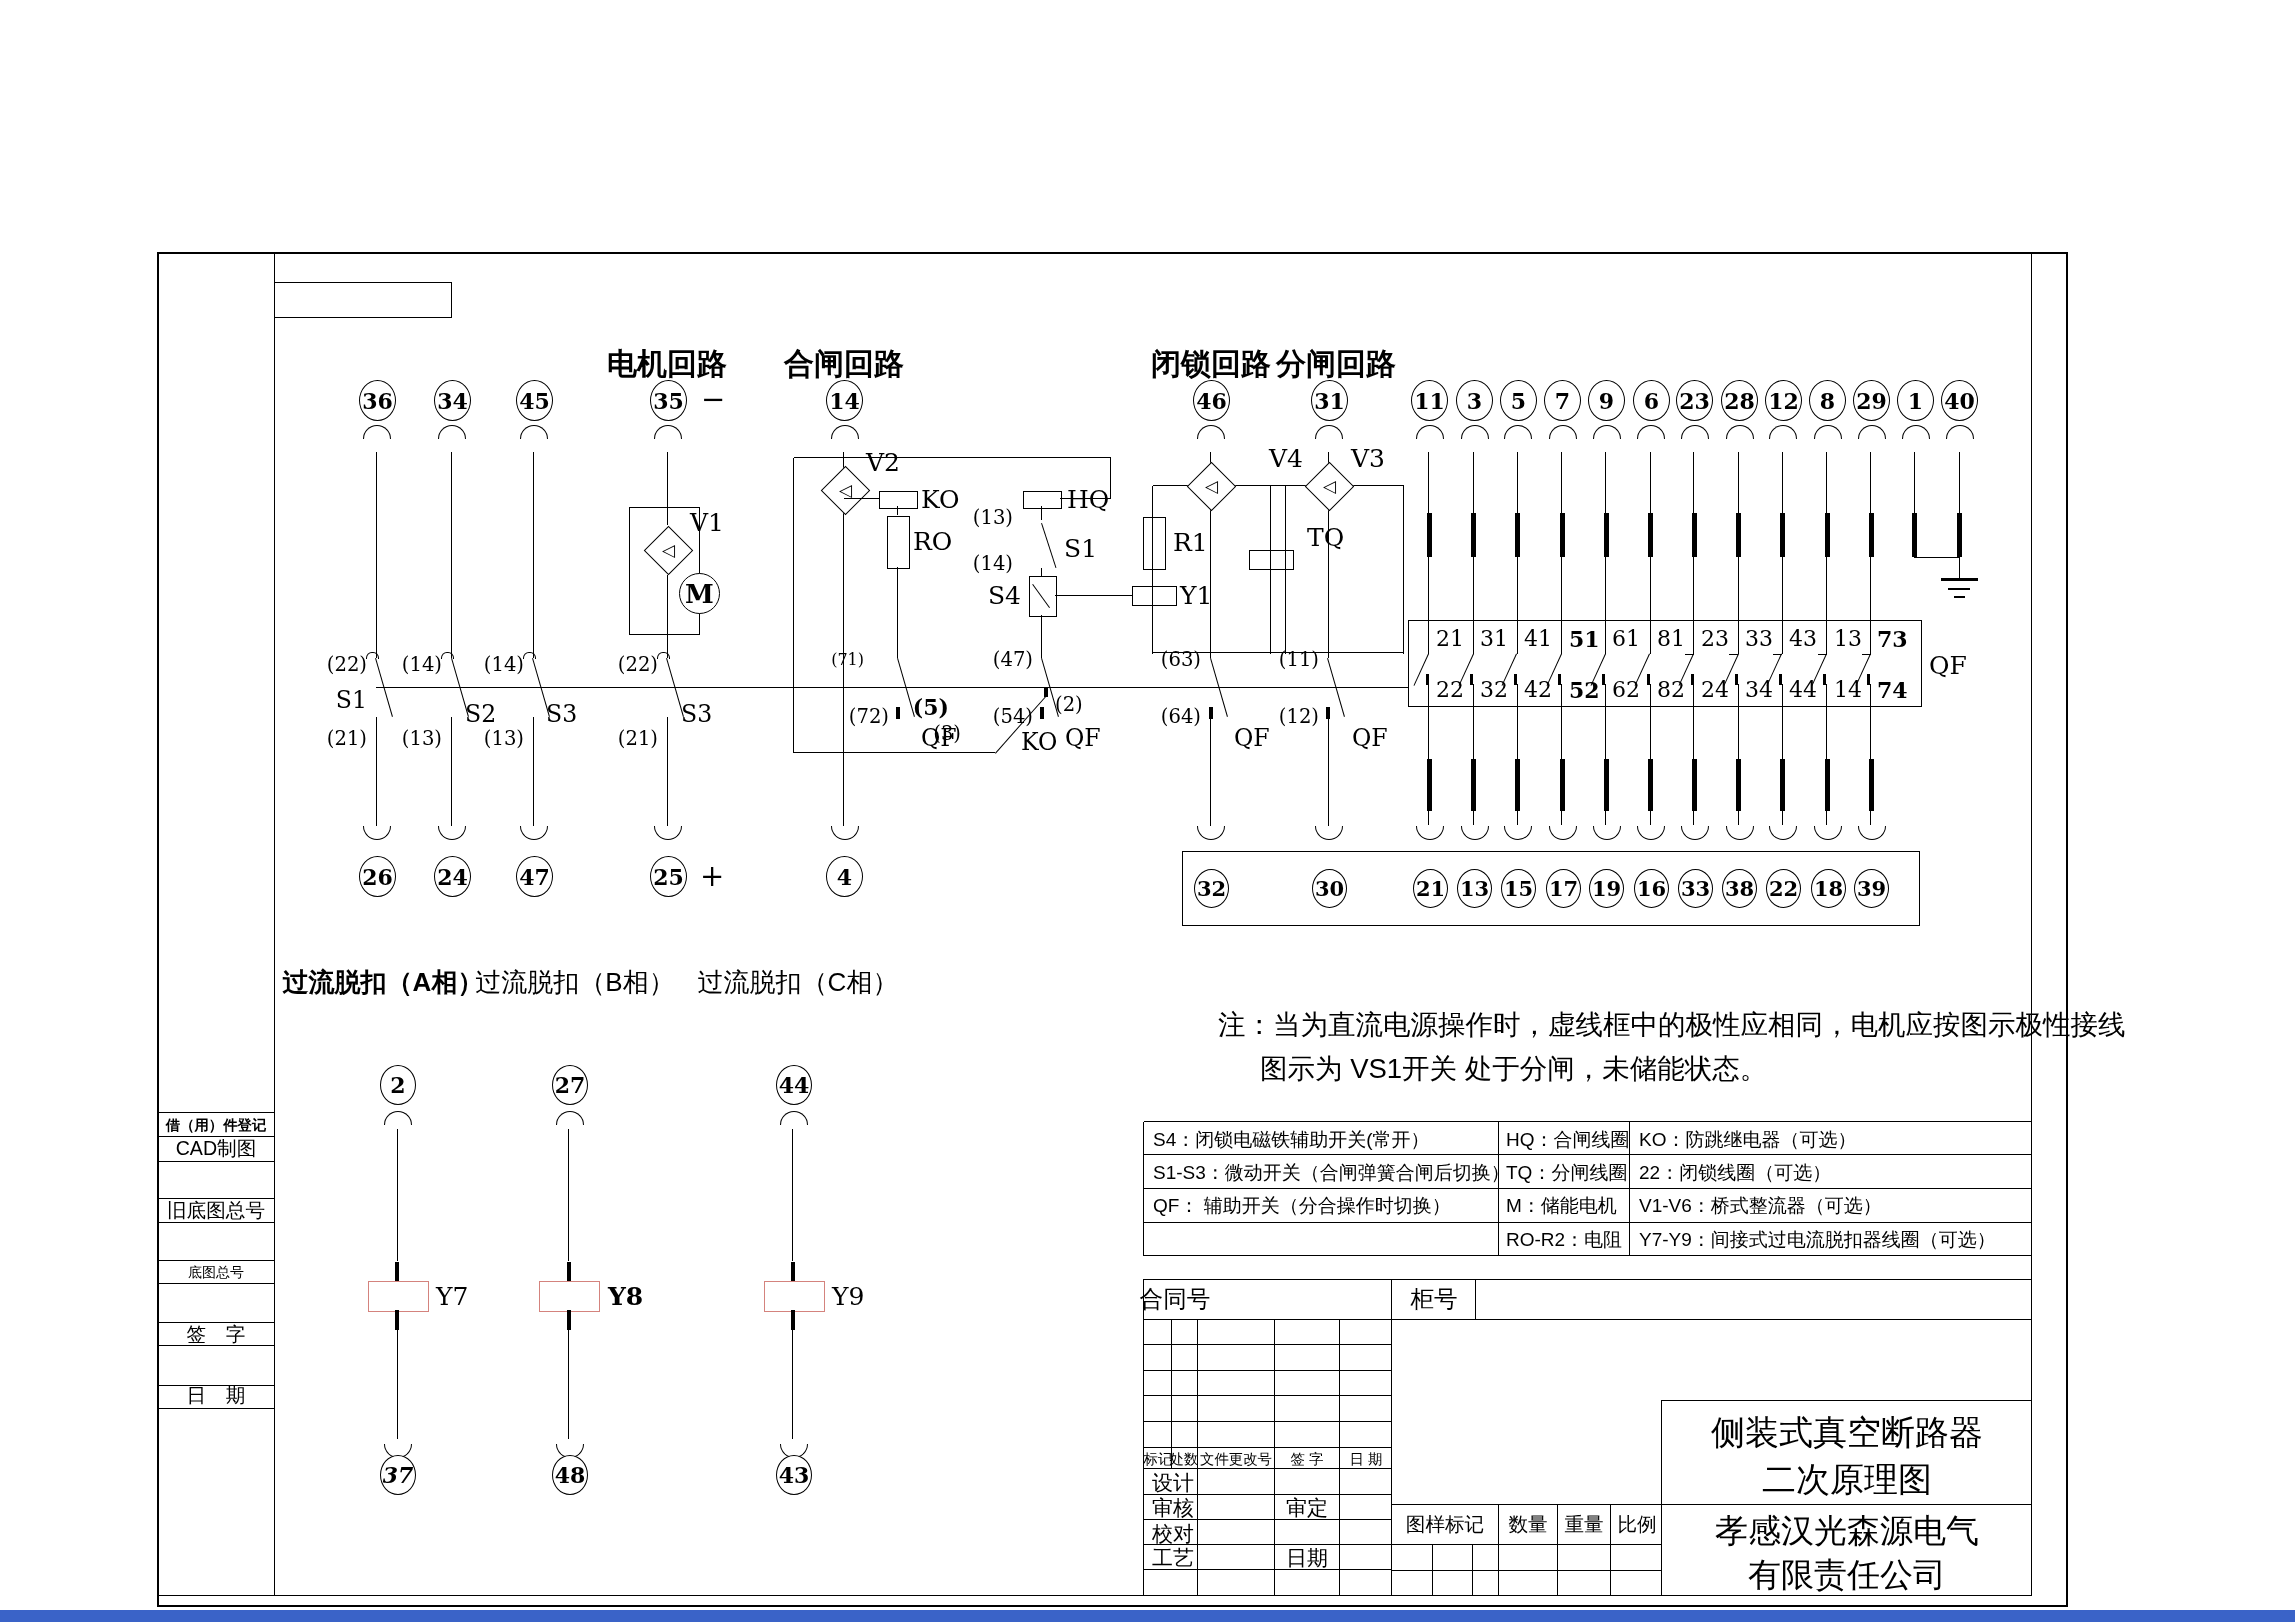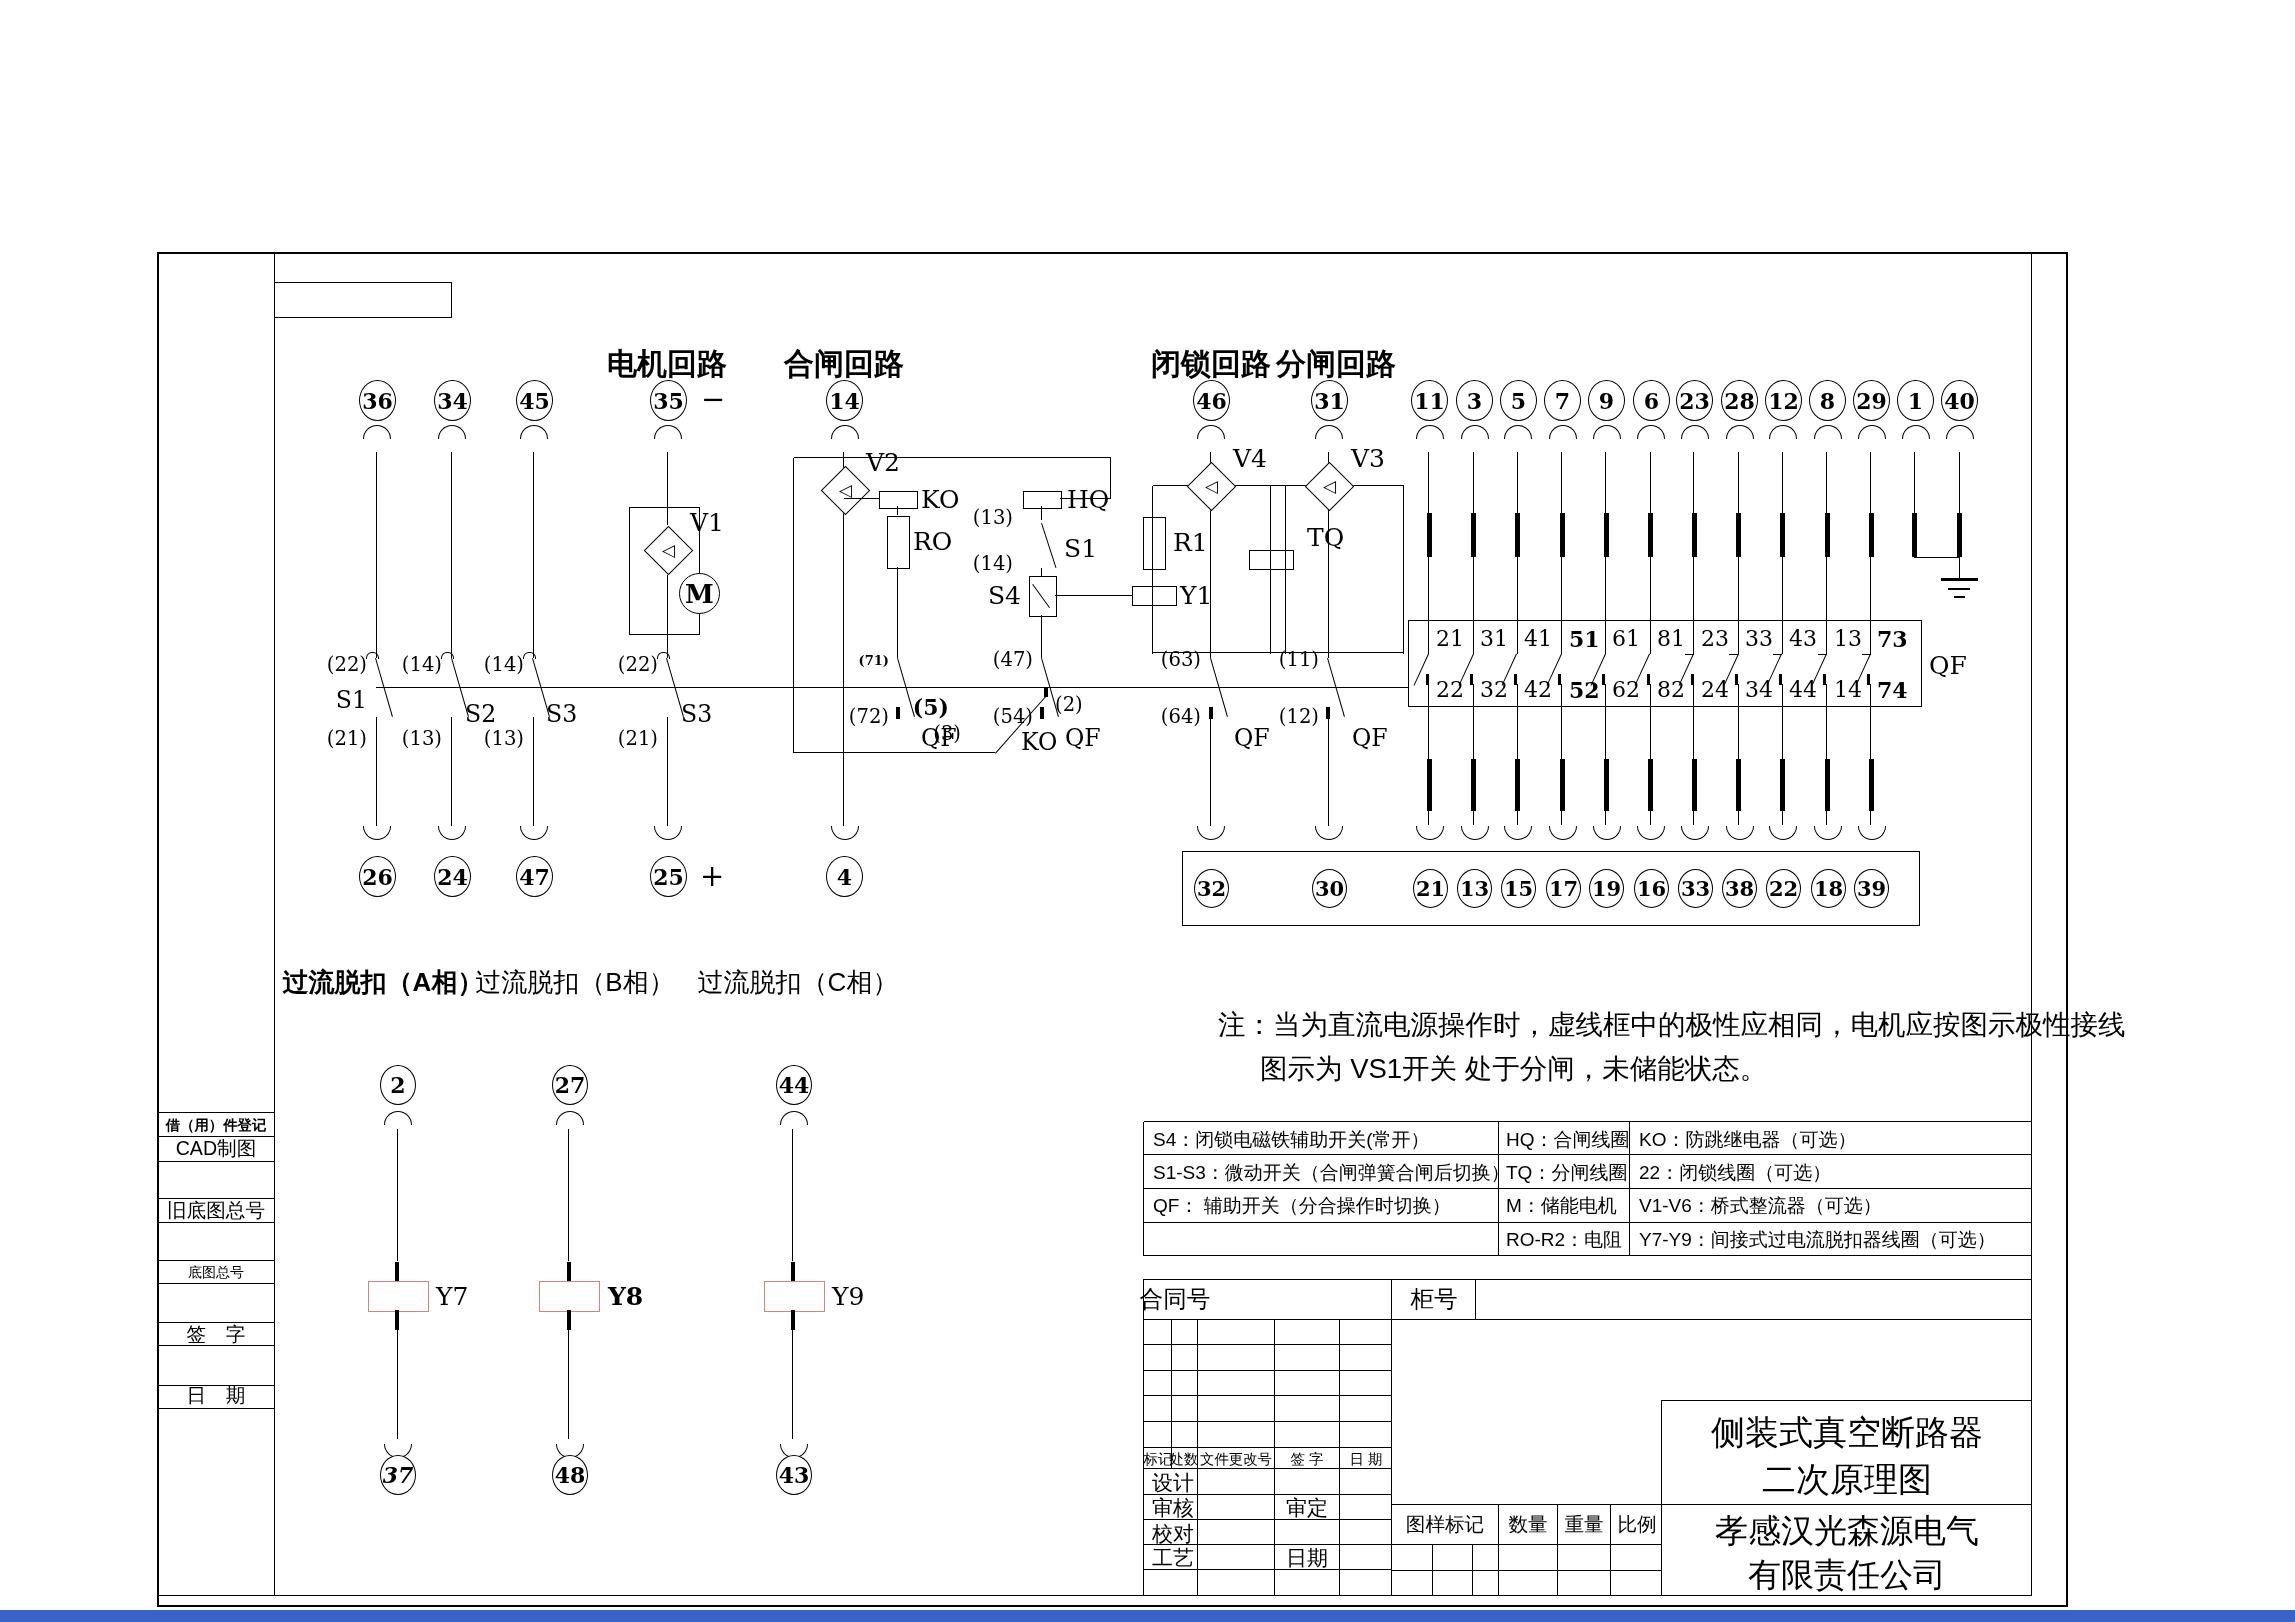--- a/index.html
+++ b/index.html
@@ -232,21 +232,21 @@
       <div class="tr ser" style="left: 524px; top: 665px; font-size: 19.6px; font-weight: normal;">(14)</div>
       <div class="tr ser" style="left: 524px; top: 739px; font-size: 19.6px; font-weight: normal;">(13)</div>
       <div class="tl ser" style="left: 546px; top: 715px; font-size: 23.6px; font-weight: normal;">S3</div>
       <div class="ln" style="left: 667px; top: 658px; width: 61px; height: 1.3px; transform-origin: 0px 0px; transform: rotate(1.28956rad);"></div>
       <div class="dome" style="left: 657px; top: 652px; width: 10.5px; height: 5.9px; border-radius: 5.9px 5.9px 0px 0px;"></div>
       <div class="tr ser" style="left: 658px; top: 665px; font-size: 19.6px; font-weight: normal;">(22)</div>
       <div class="tr ser" style="left: 658px; top: 739px; font-size: 19.6px; font-weight: normal;">(21)</div>
       <div class="tl ser" style="left: 681px; top: 715px; font-size: 23.6px; font-weight: normal;">S3</div>
       <div class="ln" style="left: 898px; top: 658px; width: 61px; height: 1.3px; transform-origin: 0px 0px; transform: rotate(1.28956rad);"></div>
       <div class="ln" style="left: 896px; top: 707px; width: 3.9px; height: 11.8px;"></div>
-      <div class="tr ser" style="left: 889px; top: 660px; font-size: 13px; font-weight: bold;">(71)</div>
+      <div class="tr ser" style="left: 864px; top: 660px; font-size: 16px; font-weight: normal;">(71)</div>
       <div class="tr ser" style="left: 889px; top: 717px; font-size: 19.6px; font-weight: normal;">(72)</div>
       <div class="tl ser" style="left: 921px; top: 739px; font-size: 23.6px; font-weight: normal;">QF</div>
       <div class="ln" style="left: 1042px; top: 658px; width: 61px; height: 1.3px; transform-origin: 0px 0px; transform: rotate(1.28956rad);"></div>
       <div class="ln" style="left: 1040px; top: 707px; width: 3.9px; height: 11.8px;"></div>
       <div class="tr ser" style="left: 1033px; top: 660px; font-size: 19.6px; font-weight: normal;">(47)</div>
       <div class="tr ser" style="left: 1033px; top: 717px; font-size: 19.6px; font-weight: normal;">(54)</div>
       <div class="tl ser" style="left: 1065px; top: 739px; font-size: 23.6px; font-weight: normal;">QF</div>
       <div class="ln" style="left: 1211px; top: 658px; width: 61px; height: 1.3px; transform-origin: 0px 0px; transform: rotate(1.28956rad);"></div>
       <div class="ln" style="left: 1209px; top: 707px; width: 3.9px; height: 11.8px;"></div>
       <div class="tr ser" style="left: 1201px; top: 660px; font-size: 19.6px; font-weight: normal;">(63)</div>
@@ -293,21 +293,21 @@
       <div class="tl ser" style="left: 1021px; top: 743px; font-size: 23.6px; font-weight: normal;">KO</div>
       <div class="tr ser" style="left: 949px; top: 707px; font-size: 22px; font-weight: 800;">(5)</div>
       <div class="ln" style="left: 1153px; top: 485px; width: 35px; height: 1.3px;"></div>
       <div class="ln" style="left: 1233px; top: 485px; width: 53px; height: 1.3px;"></div>
       <div class="ln" style="left: 1152px; top: 486px; width: 1.3px; height: 168px;"></div>
       <div class="ln" style="left: 1285px; top: 486px; width: 1.3px; height: 168px;"></div>
       <div class="ln" style="left: 1153px; top: 652px; width: 133px; height: 1.3px;"></div>
       <div class="dia" style="left: 1194px; top: 469px; width: 33px; height: 33px;">
         <span>◁</span>
       </div>
-      <div class="tl ser" style="left: 1233px; top: 458px; font-size: 25px; font-weight: normal;">V4</div>
+      <div class="tl ser" style="left: 1269px; top: 458px; font-size: 25px; font-weight: normal;">V4</div>
       <div class="bx" style="left: 1143px; top: 517px; width: 21px; height: 51px; border-color: rgb(0, 0, 0);"></div>
       <div class="tl ser" style="left: 1173px; top: 542px; font-size: 25px; font-weight: normal;">R1</div>
       <div class="bx" style="left: 1132px; top: 586px; width: 43px; height: 18.3px; border-color: rgb(0, 0, 0);"></div>
       <div class="tl ser" style="left: 1180px; top: 595px; font-size: 25px; font-weight: normal;">Y1</div>
       <div class="ln" style="left: 1271px; top: 485px; width: 35px; height: 1.3px;"></div>
       <div class="ln" style="left: 1351px; top: 485px; width: 53px; height: 1.3px;"></div>
       <div class="ln" style="left: 1270px; top: 486px; width: 1.3px; height: 168px;"></div>
       <div class="ln" style="left: 1403px; top: 486px; width: 1.3px; height: 168px;"></div>
       <div class="ln" style="left: 1271px; top: 652px; width: 133px; height: 1.3px;"></div>
       <div class="dia" style="left: 1312px; top: 469px; width: 33px; height: 33px;">

